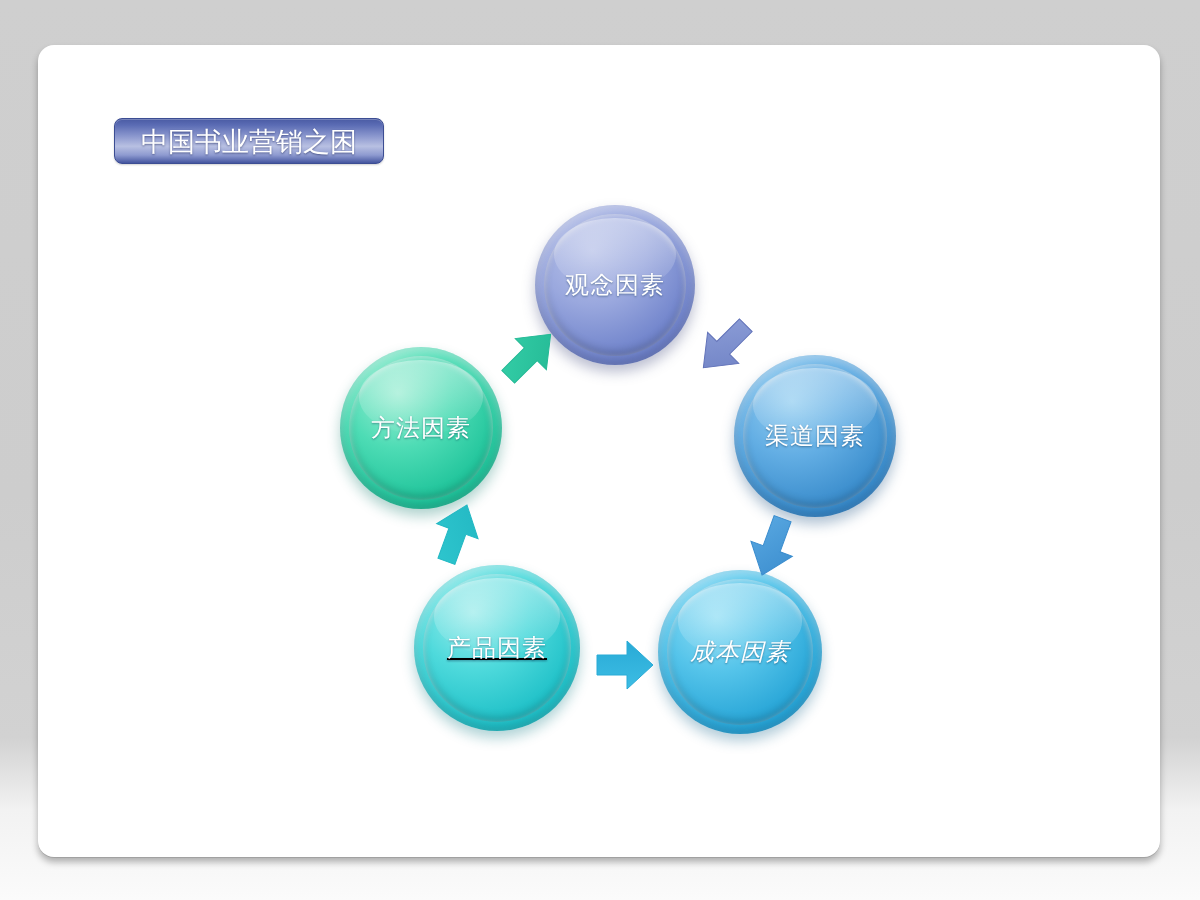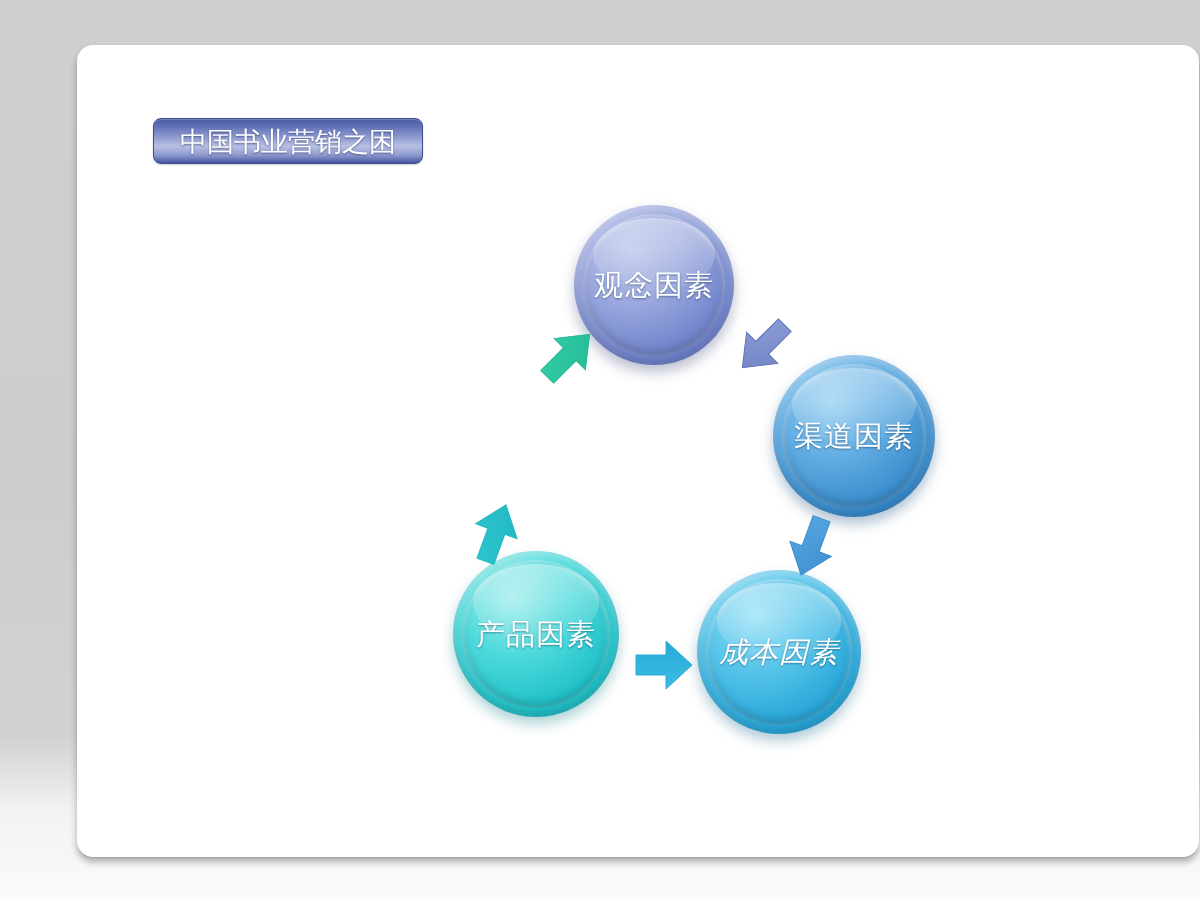--- a/index.html
+++ b/index.html
@@ -30,21 +30,20 @@
     position: absolute;
     left: 38px;
     top: 45px;
     width: 1122px;
     height: 812px;
     background: #ffffff;
     border-radius: 16px;
     box-shadow: 0 5px 7px rgba(0,0,0,0.30),
                 0 1px 0 rgba(0,0,0,0.10);
     overflow: hidden;
-    margin-left: 39px;
   }
 
   
   .title-badge {
     position: absolute;
     left: 76px;
     top: 73px;
     width: 268px;
     height: 44px;
     border-radius: 8px;
@@ -83,21 +82,21 @@
   .node {
     position: absolute;
     border-radius: 50%;
     display: flex;
     align-items: center;
     justify-content: center;
   }
   .node-label {
     position: relative;
     z-index: 4;
-    font-size: 29px;
+    font-size: 24px;
     line-height: 1;
     color: #ffffff;
     white-space: nowrap;
     text-shadow: 0 1px 2px rgba(0,40,70,0.45);
     letter-spacing: 1px;
   }
   
   .node::before {
     content: "";
     position: absolute;
@@ -222,22 +221,27 @@
                   box-shadow: 0 7px 13px rgba(30,80,130,0.35), inset 0 -5px 10px rgba(10,60,110,0.32), inset 0 4px 8px rgba(255,255,255,0.45);">
         <span class="node-label">渠道因素</span>
       </div>
 
       <div class="node" style="left:620px; top:525px; width:164px; height:164px;
                   background: radial-gradient(circle at 34% 26%, #93dff5 0%, #55c4ea 38%, #2aa7d8 74%, #1b91c8 100%);
                   box-shadow: 0 7px 13px rgba(20,100,140,0.33), inset 0 -5px 10px rgba(5,75,115,0.30), inset 0 4px 8px rgba(255,255,255,0.45); font-style: italic;">
         <span class="node-label">成本因素</span>
       </div>
 
-      <div class="node" style="left:376px; top:506px; width:166px; height:166px;
+      <div class="node" style="left:376px; top:520px; width:166px; height:166px;
                   background: radial-gradient(circle at 34% 26%, #9eeceb 0%, #4fdadc 38%, #22c2c9 74%, #14a9b4 100%);
-                  box-shadow: 0 7px 13px rgba(15,120,130,0.33), inset 0 -5px 10px rgba(5,90,100,0.30), inset 0 4px 8px rgba(255,255,255,0.45);">
+                  box-shadow: 0 7px 13px rgba(15,120,130,0.33), inset 0 -5px 10px rgba(5,90,100,0.30), inset 0 4px 8px rgba(255,255,255,0.45); text-decoration: underline;">
         <span class="node-label">产品因素</span>
       </div>
 
+      <div class="node" style="left:302px; top:302px; width:162px; height:162px;
+                  background: radial-gradient(circle at 34% 26%, #9eeed4 0%, #4edcb5 38%, #22c59c 74%, #16ad8a 100%);
+                  box-shadow: 0 7px 13px rgba(15,120,105,0.33), inset 0 -5px 10px rgba(5,90,75,0.30), inset 0 4px 8px rgba(255,255,255,0.45);">
+        <span class="node-label">方法因素</span>
+      </div>
 
     </div>
   </div>
 </div>
 
 </body></html>

